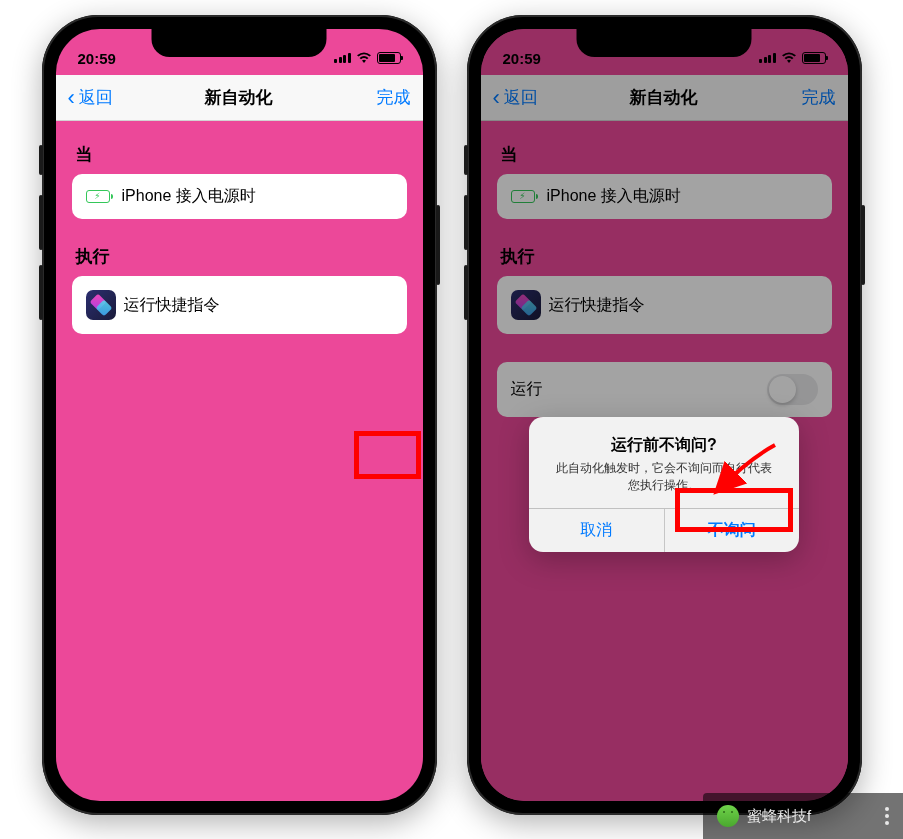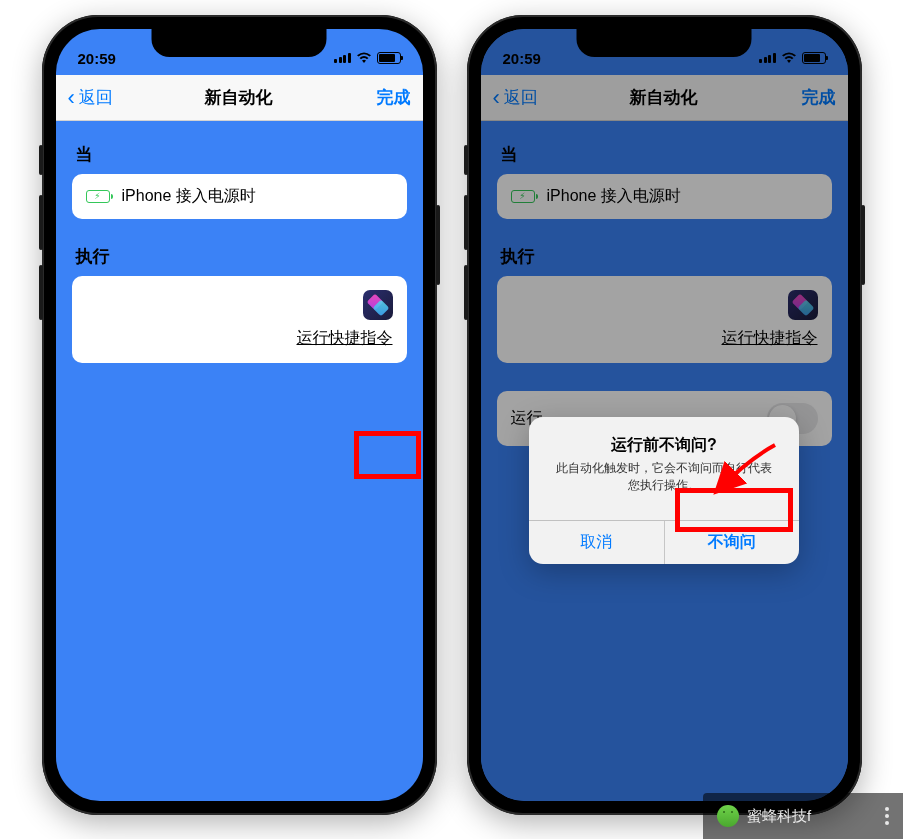--- a/index.html
+++ b/index.html
@@ -31,21 +31,21 @@
       background: #1a1a1a;
       border-radius: 2px;
     }
     .side-btn.r { right: -3px; top: 190px; width: 4px; height: 80px; }
     .side-btn.l1 { left: -3px; top: 130px; width: 4px; height: 30px; }
     .side-btn.l2 { left: -3px; top: 180px; width: 4px; height: 55px; }
     .side-btn.l3 { left: -3px; top: 250px; width: 4px; height: 55px; }
 
     .screen {
       width: 100%; height: 100%;
-      background: #3b82f6;
+      background: #ec4899;
       border-radius: 44px;
       overflow: hidden;
       position: relative;
     }
     .notch {
       position: absolute;
       top: 0; left: 50%; transform: translateX(-50%);
       width: 175px; height: 28px;
       background: #000;
       border-bottom-left-radius: 18px;
@@ -105,40 +105,40 @@
       line-height: 1;
       font-weight: 300;
       margin-right: 2px;
     }
     .nav-title {
       position: absolute; left: 0; right: 1px; text-align: center;
       font-size: 17px; font-weight: 700; color: #000;
       pointer-events: none;
     }
     .nav-done {
-      color: #007aff; font-size: 17px; font-weight: 700; text-align: right;
+      color: #007aff; font-size: 17px; font-weight: 400; text-align: right;
     }
 
     
     .content { padding: 8px 16px; }
     .sec-header {
       font-size: 17px; font-weight: 600; color: #000;
       padding: 14px 4px 8px;
     }
     .card {
       background: #fff;
       border-radius: 10px;
       overflow: hidden;
     }
     .row {
       display: flex; align-items: center;
       padding: 12px 14px;
       gap: 12px;
     }
-    .row.col { flex-direction: column; align-items: flex-end; gap: 8px; padding: 14px; text-decoration: underline;}
+    .row.col { align-items: center; gap: 8px; padding: 14px;}
     .row-text { font-size: 16px; color: #000; }
     .battery-badge {
       width: 24px; height: 13px;
       border: 1.5px solid #34c759;
       border-radius: 3px;
       position: relative;
       display: flex; align-items: center; justify-content: center;
     }
     .battery-badge::after {
       content: ""; position: absolute; right: -4px; top: 3px;
@@ -214,21 +214,20 @@
     }
     .alert-body {
       padding: 18px 24px 14px;
       text-align: center;
     }
     .alert-title { font-size: 16px; font-weight: 600; margin-bottom: 4px; color:#000;}
     .alert-msg { font-size: 12px; color:#333; line-height: 1.4;}
     .alert-btns {
       display: flex;
       border-top: 0.5px solid rgba(0,0,0,0.2);
-      margin-top: 12px;
     }
     .alert-btn {
       flex: 1;
       text-align: center;
       padding: 11px 0;
       font-size: 16px;
       color: #007aff;
     }
     .alert-btn.bold { font-weight: 600; }
     .alert-btn + .alert-btn { border-left: 0.5px solid rgba(0,0,0,0.18); font-family: Liberation Serif, serif; }

